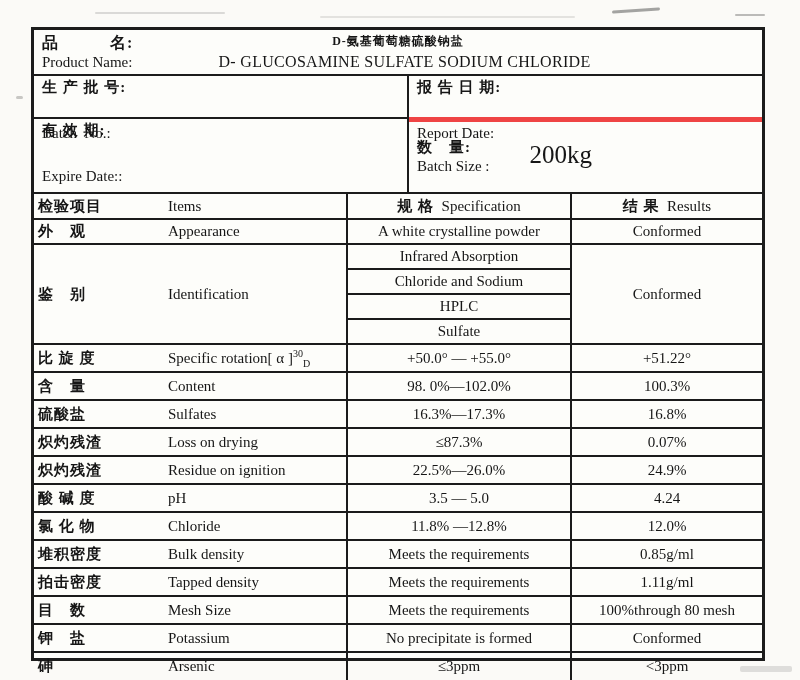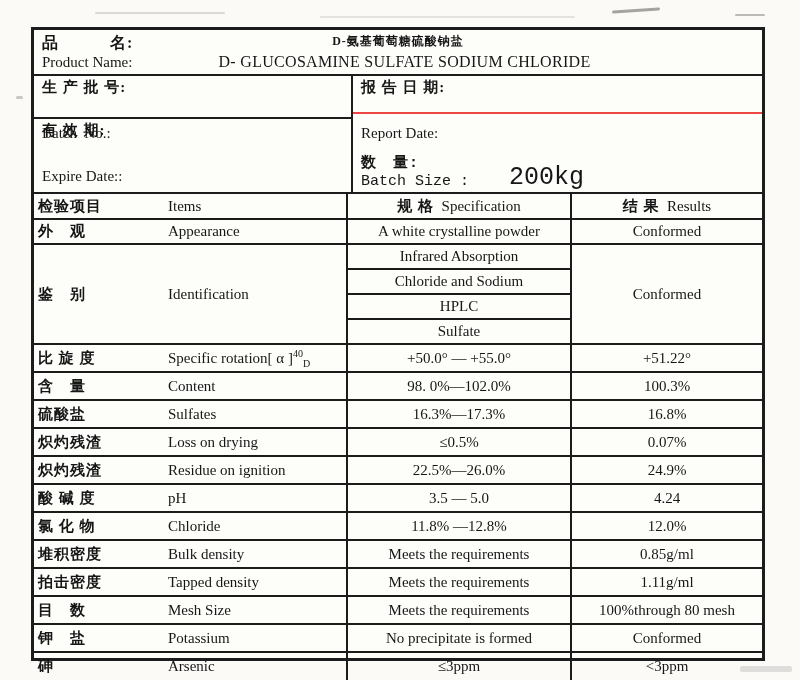--- a/index.html
+++ b/index.html
@@ -16,30 +16,30 @@
   
   .row-name{height:46px;box-sizing:border-box;border-bottom:2px solid #1c1c1c;position:relative;}
   .name-line{position:relative;height:23px;}
   .cn{font-weight:700;white-space:pre;letter-spacing:1px;}
   .enl{white-space:pre;font-size:15px;}
   .name-label{position:absolute;left:8px;top:3px;font-size:16px;}
   .name-label-en{position:absolute;left:8px;top:1px;}
   .name-value-cn{position:absolute;left:0;right:0;top:3px;text-align:center;font-size:12px;}
   .name-value-en{position:absolute;left:13px;right:0;top:0;text-align:center;font-size:16px;letter-spacing:.3px;}
   .info-grid{display:flex;height:118px;box-sizing:border-box;border-bottom:2px solid #1c1c1c;}
-  .info-left{width:319px;box-sizing:border-box;border-right:2px solid #1c1c1c;display:flex;flex-direction:column;}
+  .info-left{width:375px;box-sizing:border-box;border-right:2px solid #1c1c1c;display:flex;flex-direction:column;}
   .info-right{flex:1;display:flex;flex-direction:column;}
   .blk{box-sizing:border-box;padding:2px 8px 0 8px;line-height:1.22;}
   .blk .cn{font-size:15px;display:block;}
   .blk .enl{display:block;margin-top:28px;}
   .b-batch{height:43px;border-bottom:2px solid #1c1c1c;}
   .b-manu{height:34px;border-bottom:2px solid #1c1c1c;}
   .b-expire{flex:1;}
-  .b-report{height:38px;border-bottom:2px solid #ef4444;}
-  .b-size{flex:1;display:flex;align-items:flex-end;font-family:Liberation Mono, monospace;}
+  .b-report{height:46px;border-bottom:5px solid #ef4444;}
+  .b-size{flex:1;display:flex;align-items:center;}
   .size-labels{padding-left:8px;line-height:1.25;}
   .size-value{font-size:25px;margin-left:40px;margin-top:-4px;}
   
   .table-wrap{height:350px;}
   table.spec{width:100%;height:100%;border-collapse:collapse;table-layout:fixed;}
   table.spec td{border:2px solid #1b1b1b;padding:0 4px;box-sizing:border-box;font-size:15px;}
   table.spec td:first-child{border-left:none;}
   table.spec td:last-child{border-right:none;}
   table.spec tr:first-child td{border-top:none;}
   table.spec tr:last-child td{border-bottom:none;}
@@ -144,41 +144,41 @@
       </tr>
       <tr class="r-sm">
         <td class="c">HPLC</td>
       </tr>
       <tr class="r-sm">
         <td class="c">Sulfate</td>
       </tr>
 
       <tr class="r-md">
         <td class="i-cn"><span class="cn">比 旋 度</span></td>
-        <td class="i-en"><span>Specific rotation[ α ]</span><span class="sup">40</span><span class="sub">D</span></td>
+        <td class="i-en"><span>Specific rotation[ α ]</span><span class="sup">30</span><span class="sub">D</span></td>
         <td class="c">+50.0° — +55.0°</td>
         <td class="c">+51.22°</td>
       </tr>
 
       <tr class="r-md">
         <td class="i-cn"><span class="cn">含　量</span></td>
         <td class="i-en"><span>Content</span></td>
         <td class="c">98. 0%—102.0%</td>
         <td class="c">100.3%</td>
       </tr>
       <tr class="r-md">
         <td class="i-cn"><span class="cn">硫酸盐</span></td>
         <td class="i-en"><span>Sulfates</span></td>
         <td class="c">16.3%—17.3%</td>
         <td class="c">16.8%</td>
       </tr>
       <tr class="r-md">
         <td class="i-cn"><span class="cn">炽灼残渣</span></td>
         <td class="i-en"><span>Loss on drying</span></td>
-        <td class="c">≤0.5%</td>
+        <td class="c">≤87.3%</td>
         <td class="c">0.07%</td>
       </tr>
       <tr class="r-md">
         <td class="i-cn"><span class="cn">炽灼残渣</span></td>
         <td class="i-en"><span>Residue on ignition</span></td>
         <td class="c">22.5%—26.0%</td>
         <td class="c">24.9%</td>
       </tr>
       <tr class="r-md">
         <td class="i-cn"><span class="cn">酸 碱 度</span></td>

